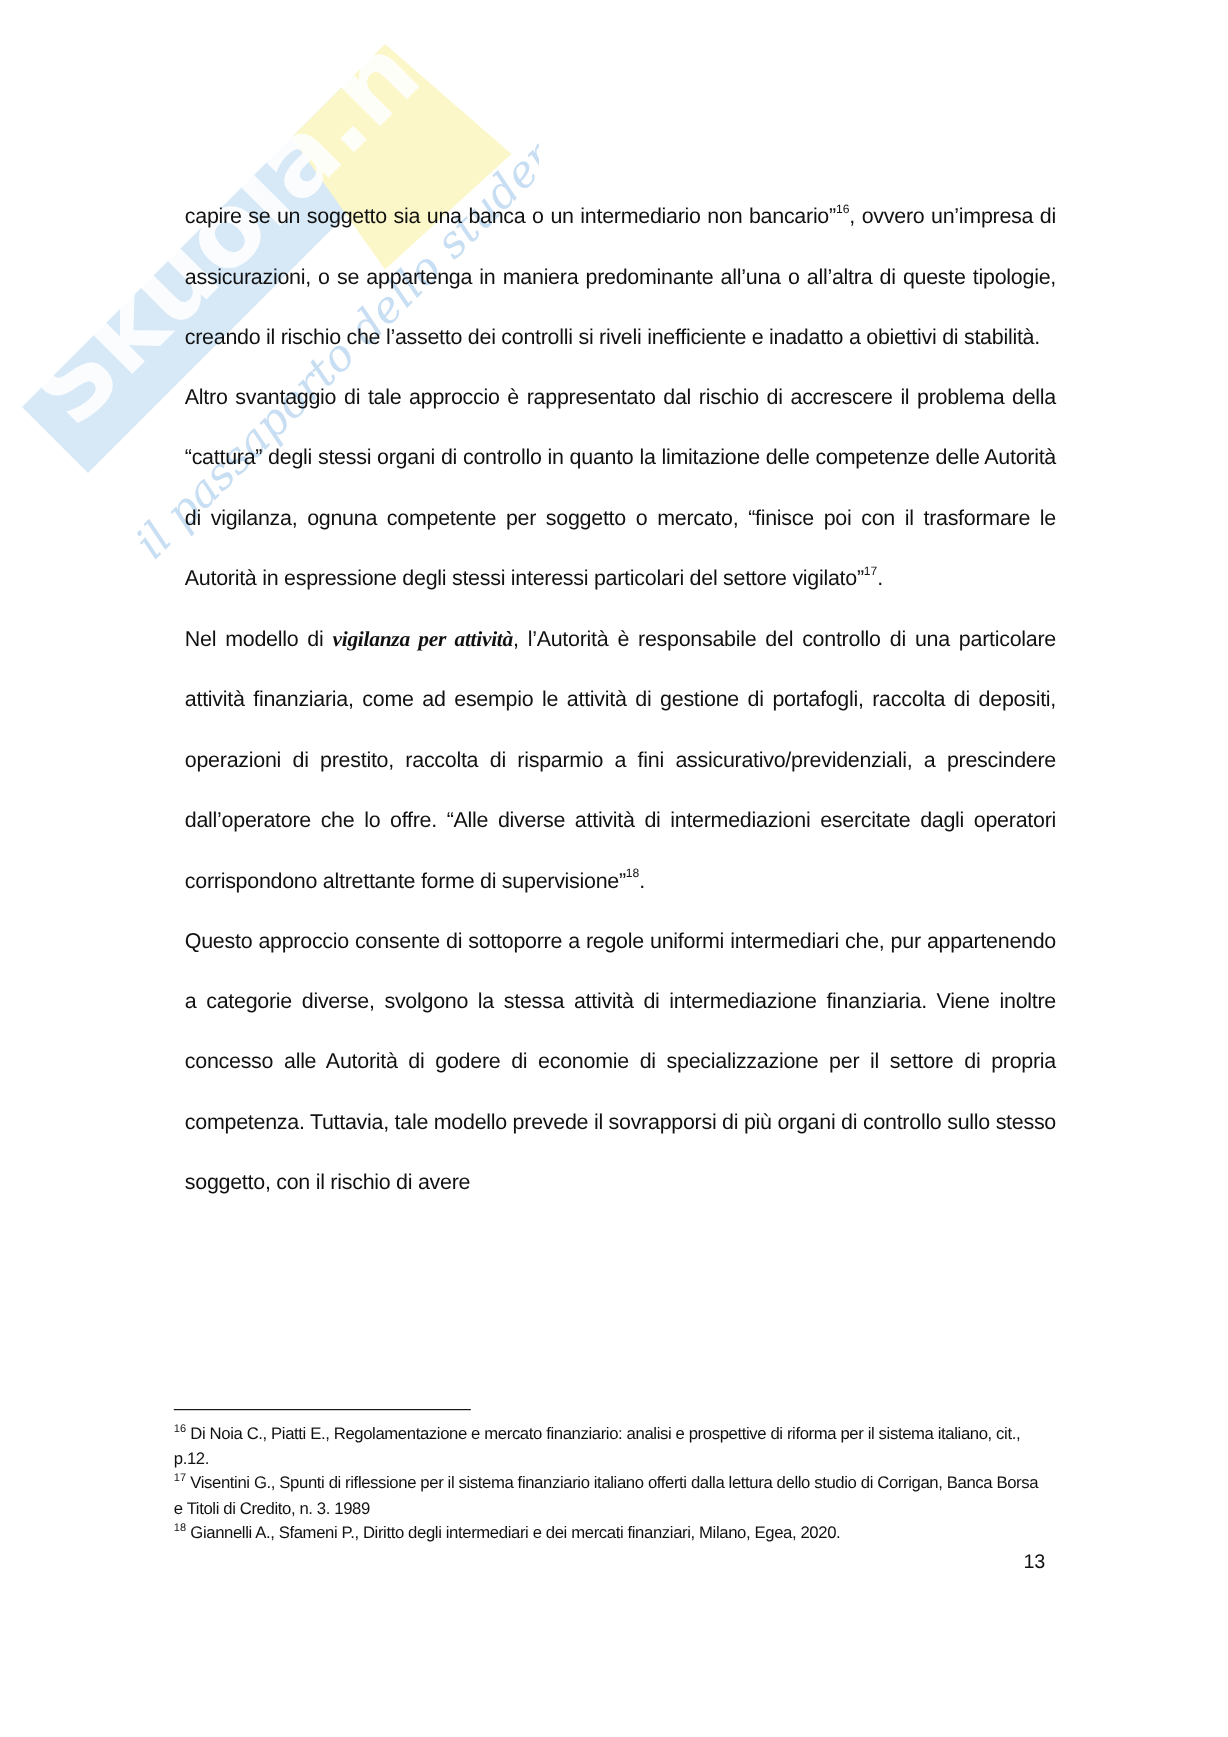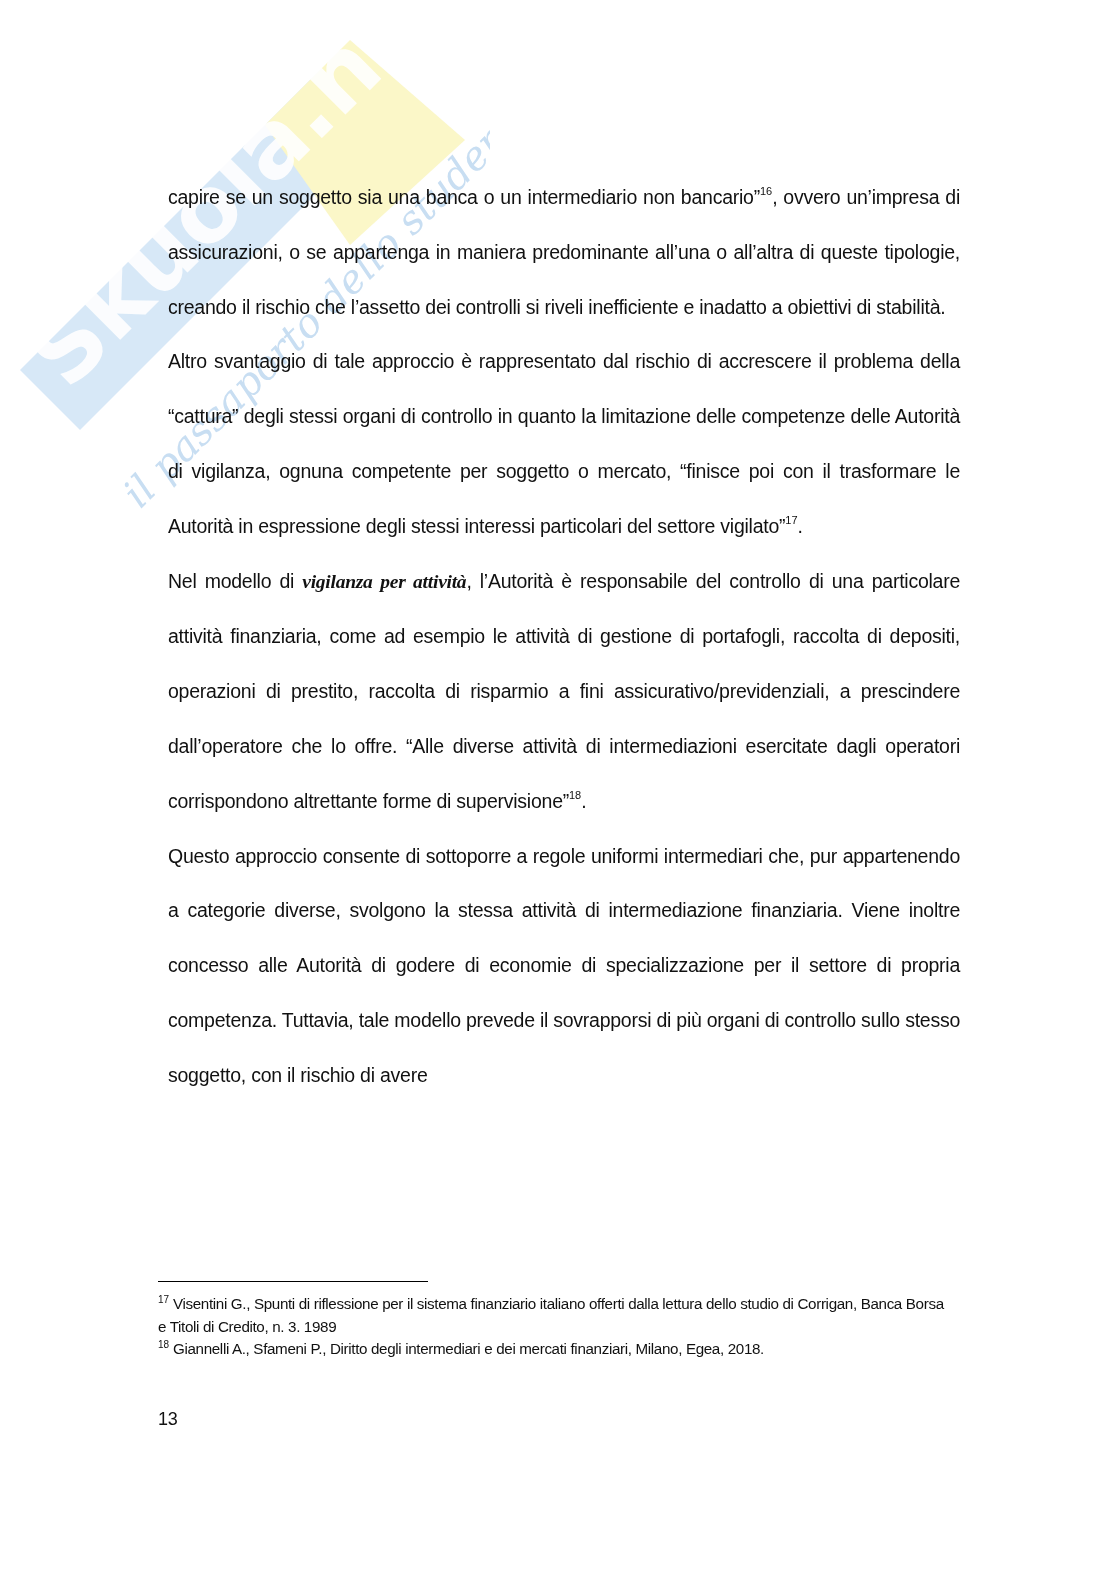--- a/index.html
+++ b/index.html
@@ -80,21 +80,21 @@
       font-size: 10px;
       line-height: 0;
       vertical-align: 0.65em;
       letter-spacing: 0;
     }
     .page-number {
       position: absolute;
       left: 0;
       top: 1409px;
       width: 792px;
-      text-align: left;
+      text-align: right;
       font-size: 18px;
       letter-spacing: -0.2px;
     }
   </style>
 </head>
 <body>
 
 <svg class="watermark" viewBox="0 0 470 480" xmlns="http://www.w3.org/2000/svg">
 
   <polygon points="0,330 300,30 360,90 60,390" fill="#d7e8f7"></polygon>
@@ -115,18 +115,19 @@
   <div class="body-text">
     <p><span>capire se un soggetto sia una banca o un intermediario non bancario”</span><sup class="ref">16</sup><span>, ovvero un’impresa di assicurazioni, o se appartenga in maniera predominante all’una o all’altra di queste tipologie, creando il rischio che l’assetto dei controlli si riveli inefficiente e inadatto a obiettivi di stabilità.</span></p>
     <p><span>Altro svantaggio di tale approccio è rappresentato dal rischio di accrescere il problema della “cattura” degli stessi organi di controllo in quanto la limitazione delle competenze delle Autorità di vigilanza, ognuna competente per soggetto o mercato, “finisce poi con il trasformare le Autorità in espressione degli stessi interessi particolari del settore vigilato”</span><sup class="ref">17</sup><span>.</span></p>
     <p><span>Nel modello di </span><span class="em">vigilanza per attività</span><span>, l’Autorità è responsabile del controllo di una particolare attività finanziaria, come ad esempio le attività di gestione di portafogli, raccolta di depositi, operazioni di prestito, raccolta di risparmio a fini assicurativo/previdenziali, a prescindere dall’operatore che lo offre. “Alle diverse attività di intermediazioni esercitate dagli operatori corrispondono altrettante forme di supervisione”</span><sup class="ref">18</sup><span>.</span></p>
     <p><span>Questo approccio consente di sottoporre a regole uniformi intermediari che, pur appartenendo a categorie diverse, svolgono la stessa attività di intermediazione finanziaria. Viene inoltre concesso alle Autorità di godere di economie di specializzazione per il settore di propria competenza. Tuttavia, tale modello prevede il sovrapporsi di più organi di controllo sullo stesso soggetto, con il rischio  di avere</span></p>
   </div>
 
   <div class="footnote-rule"></div>
 
   <div class="footnotes">
+    <p><sup>16</sup><span> Di Noia C., Piatti E., Regolamentazione e mercato finanziario: analisi e prospettive di riforma per il sistema italiano, cit., p.12.</span></p>
     <p><sup>17</sup><span> Visentini G., Spunti di riflessione per il sistema finanziario italiano offerti dalla lettura dello studio di Corrigan,  Banca Borsa e Titoli di Credito, n. 3. 1989</span></p>
-    <p><sup>18</sup><span> Giannelli A., Sfameni P., Diritto degli intermediari e dei mercati finanziari, Milano, Egea, 2018.</span></p>
+    <p><sup>18</sup><span> Giannelli A., Sfameni P., Diritto degli intermediari e dei mercati finanziari, Milano, Egea, 2020.</span></p>
   </div>
 
   <div class="page-number">13</div>
 </div>
 
 </body></html>

